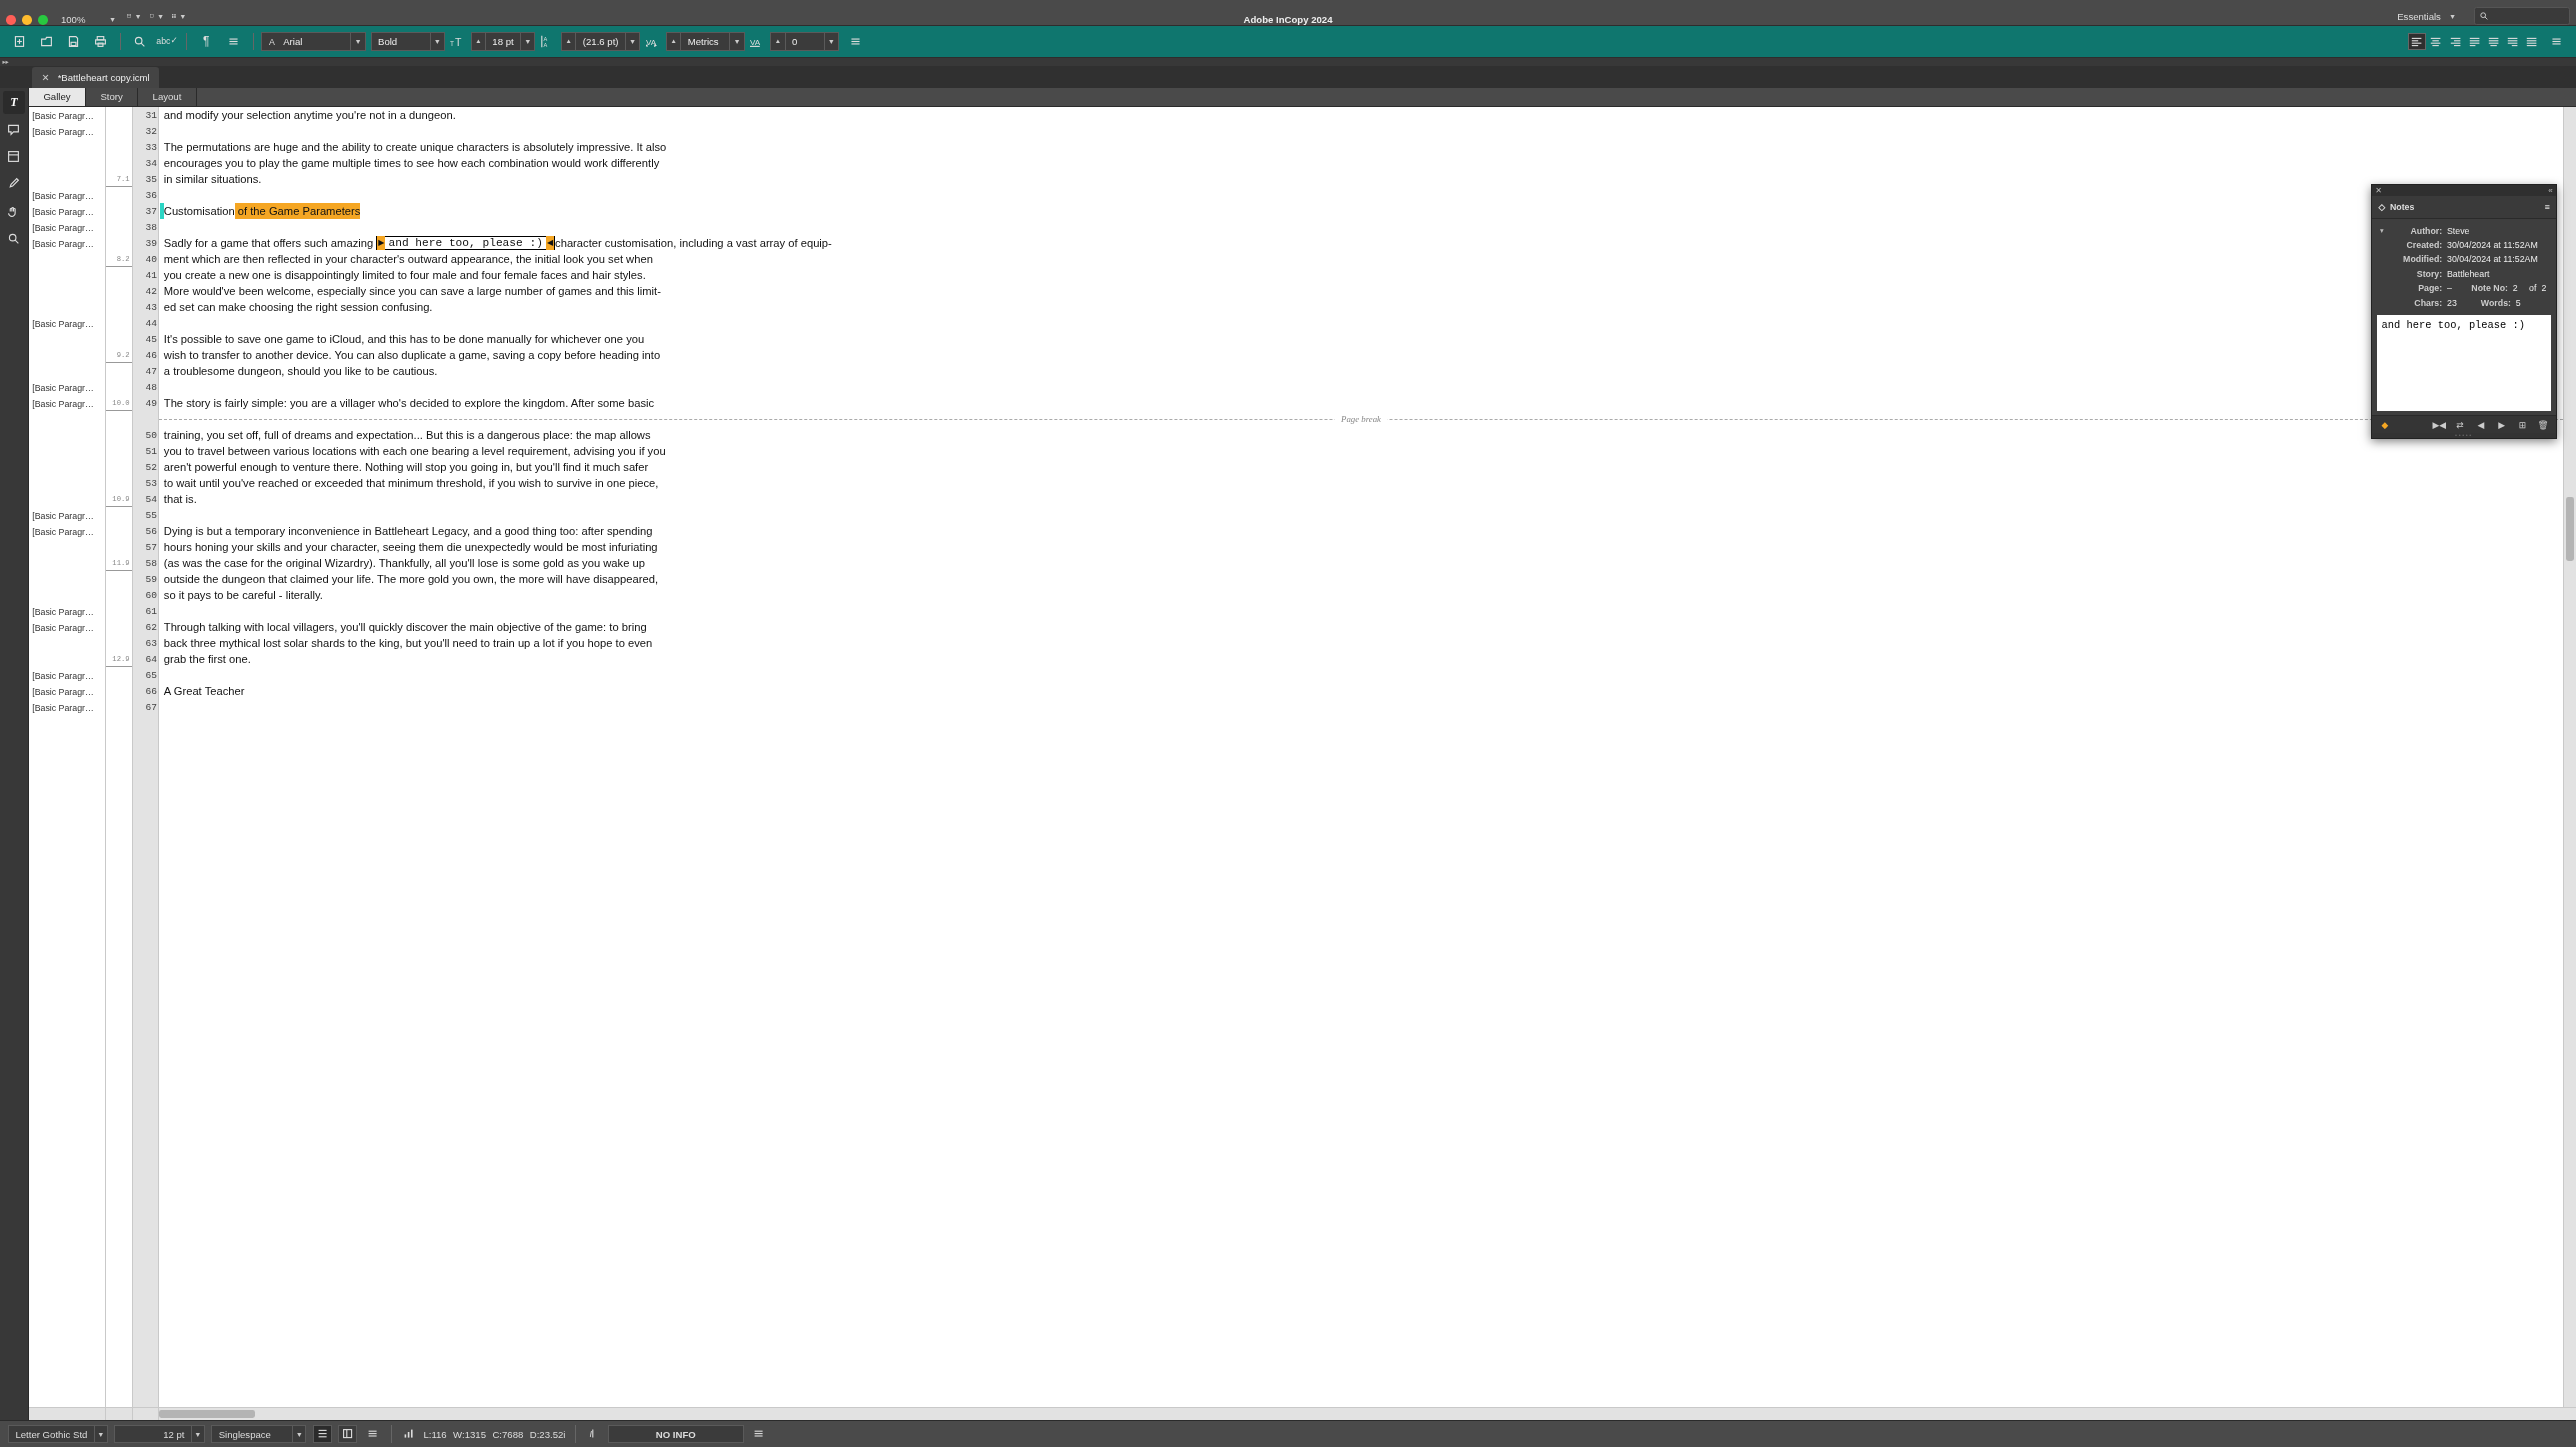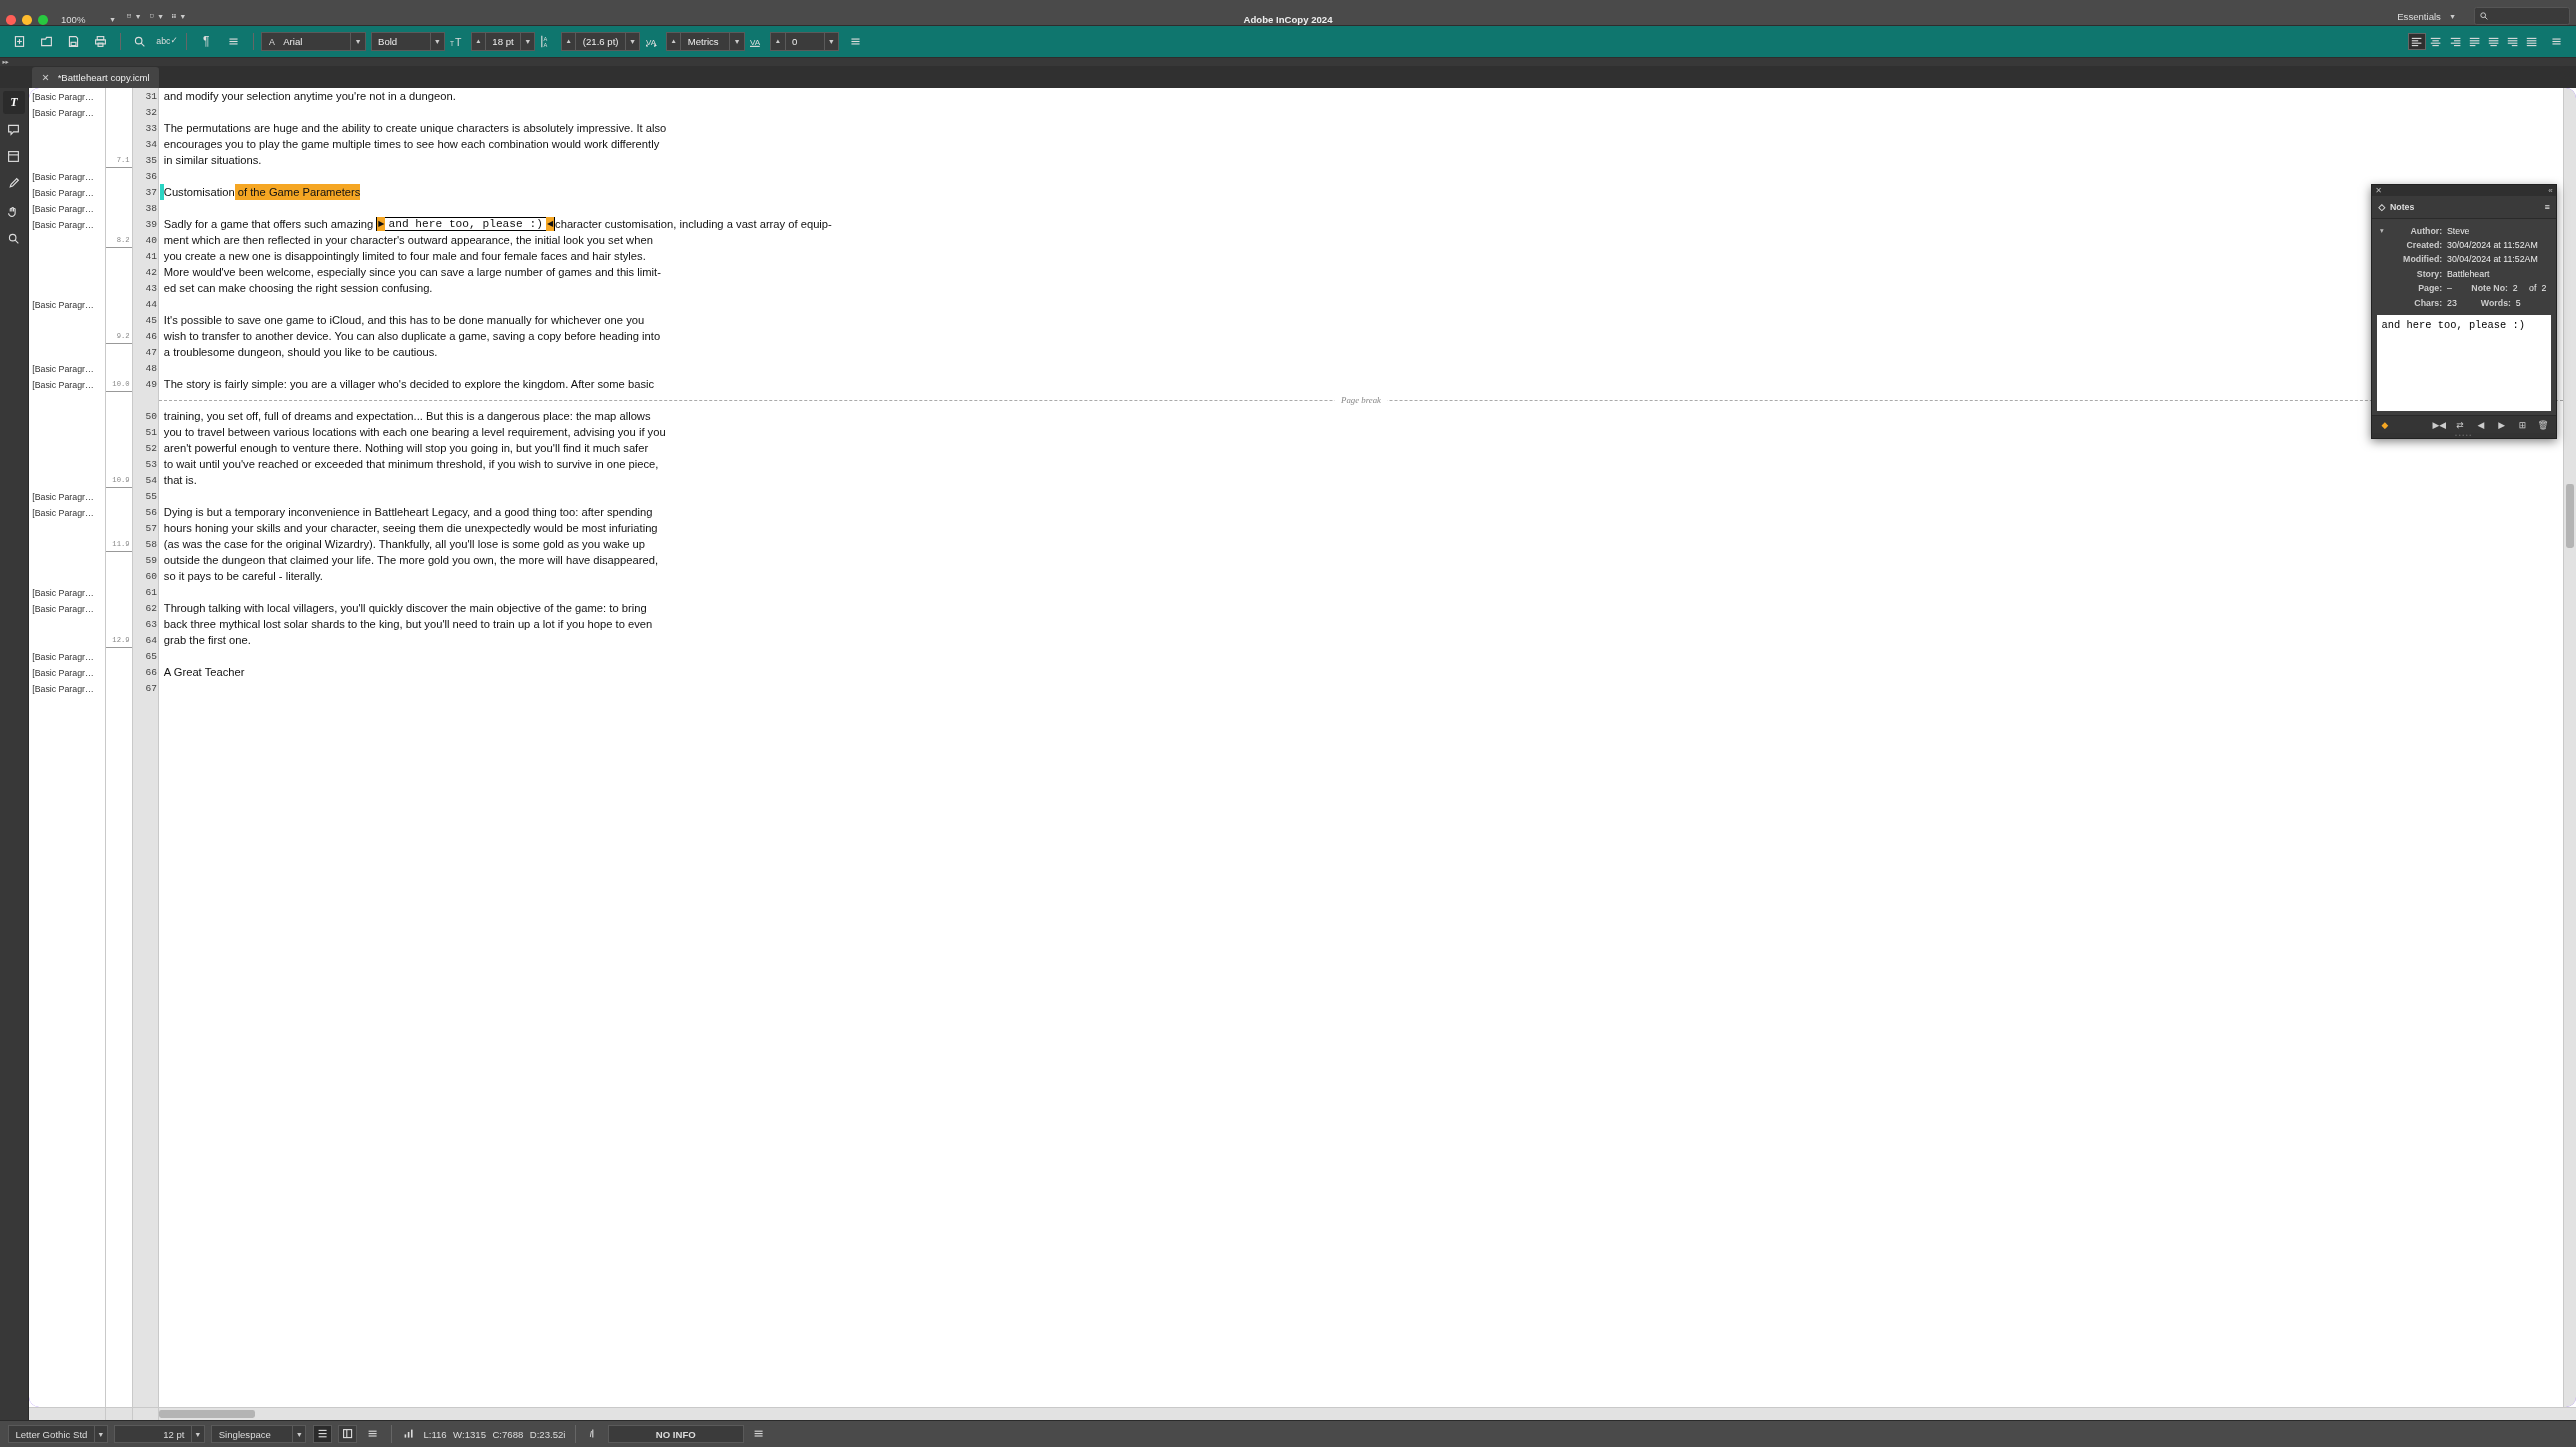--- a/index.html
+++ b/index.html
@@ -50,21 +50,21 @@
   .main { position:absolute; top: 88px; bottom: 27px; left:0; right:0; display:flex; }
   .left-tools { width: 29px; background:#383838; border-right:0.8px solid #2a2a2a; display:flex; flex-direction:column; align-items:center;padding-top:3.2px;gap:4.8px;}
   .left-tools .tool { width:22.4px;height:22.4px;display:flex;align-items:center;justify-content:center;color:#ccc;border-radius:2.4px;}
   .left-tools .tool.active { background:#2b2b2b;color:#fff;}
   .left-tools .tool svg{width:13px;height:13px;fill:currentColor;}
 
   .editor { flex:1; background:#fff; color:#000; position:relative; display:flex; flex-direction:column;}
   .view-tabs { height:19px; background:#4a4a4a; display:flex; border-bottom:0.8px solid #2a2a2a;}
   .view-tabs .vt { padding: 3.2px 14.4px; color:#ddd; font-size:9.6px; border-right:0.8px solid #2a2a2a; background:#484848;}
   .view-tabs .vt.active { background:#e8e8e8;color:#222;}
-  .galley { flex:1; display:flex; overflow:hidden; background:#8b5cf6;border-radius:10px;}
+  .galley { flex:1; display:flex; overflow:hidden; background:#8b5cf6;}
   .stylecol { width: 77px; background:#fff; border-right:0.8px solid #c9c9c9; font-size:8.8px; color:#333; position:relative;}
   .measurecol { width: 27px; background:#fff; border-right:0.8px solid #c9c9c9; position:relative;}
   .linecol { width: 26px; background:#e3e3e3; border-right:0.8px solid #c9c9c9; text-align:right;}
   .storycol { flex:1; background:#fff; font-family: "Letter Gothic Std", "Courier New", monospace; font-size: 11.2px; line-height: 16px; color:#111; white-space: pre; overflow:hidden;}
   .row { height: 16px; display:flex; align-items:center;}
   .stylecol .row { padding-left:3.2px; overflow:hidden; white-space:nowrap; border-top: 0.8px dotted transparent;}
   .linecol .row { padding-right:1px; font-family:"Courier New",monospace; font-size:9.6px; color:#444; justify-content:flex-end;}
   .storycol .row { padding-left: 4.8px; }
   .measurecol .row { position:relative; font-size:7.2px;color:#888; justify-content:flex-end;padding-right:2.4px;border-bottom:0.8px solid transparent;font-family:Liberation Mono, monospace;}
   .measurecol .row.mark { border-bottom:0.8px solid #999;}
@@ -389,20 +389,25 @@
       </div>
     <div class="tool">
         <svg viewBox="0 0 16 16">
           <circle cx="7" cy="7" r="4" class="icon-stroke"></circle>
           <line x1="10" y1="10" x2="14" y2="14" class="icon-stroke"></line>
         </svg>
       </div>
   </div>
 
   <div class="editor">
+    <div class="view-tabs">
+      <div class="vt active">Galley</div>
+      <div class="vt">Story</div>
+      <div class="vt">Layout</div>
+    </div>
     <div class="galley">
       <div class="stylecol" id="stylecol">
           <div class="row">[Basic Paragr…</div>
           <div class="row">[Basic Paragr…</div>
           <div class="row"></div>
           <div class="row"></div>
           <div class="row"></div>
           <div class="row">[Basic Paragr…</div>
           <div class="row">[Basic Paragr…</div>
           <div class="row">[Basic Paragr…</div>

